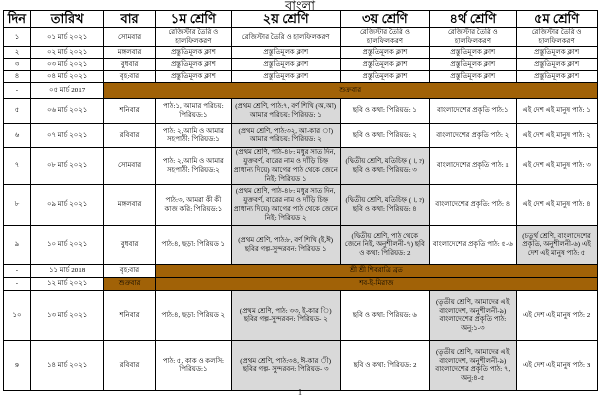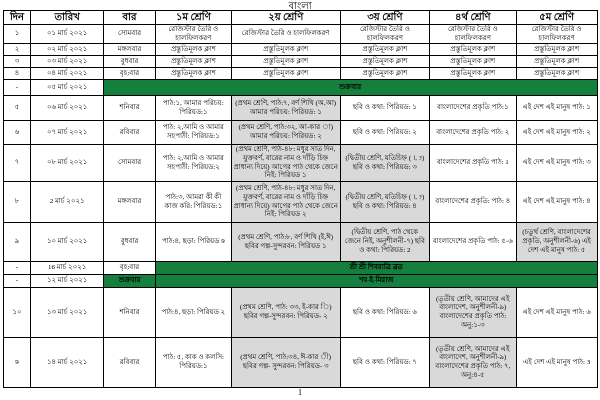--- a/index.html
+++ b/index.html
@@ -6,21 +6,21 @@
   body{
     width:600px;height:400px;
     background:#ffffff;
     font-family:"Liberation Serif","DejaVu Serif",serif;
     color:#000;
     position:relative;
     overflow:hidden;
   }
   .doc-title{
     text-align:center;
-    font-size:10px;
+    font-size:13px;
     line-height:9px;
     padding-top:1px;
   }
   table.sched{
     border-collapse:collapse;
     table-layout:fixed;
     width:595px;
     margin:0 auto;
   }
   table.sched th, table.sched td{
@@ -28,33 +28,33 @@
     font-size:7px;
     line-height:1.25;
     text-align:center;
     vertical-align:middle;
     padding:0 2px;
     overflow:hidden;
     word-break:break-word;
   }
   table.sched th{
     font-weight:bold;
-    font-size:10px;
+    font-size:13px;
     height:13px;
   }
   col.c-din{width:4.7%;}
   col.c-date{width:12.2%;}
   col.c-bar{width:8.8%;}
   col.c-g1{width:12.7%;}
   col.c-g2{width:18.4%;}
   col.c-g3{width:15.0%;}
   col.c-g4{width:14.6%;}
   col.c-g5{width:13.6%;}
   td.shaded{background:#d9d9d9;}
-  td.holiday{background:#15803d;font-weight:bold;}
+  td.holiday{background:#a16207;font-weight:normal;}
   
   tbody tr:nth-child(1){height:12px;}
   tbody tr:nth-child(2){height:12px;}
   tbody tr:nth-child(3){height:12px;}
   tbody tr:nth-child(4){height:12px;}
   tbody tr:nth-child(5){height:16px;}
   tbody tr:nth-child(6){height:25px;}
   tbody tr:nth-child(7){height:24px;}
   tbody tr:nth-child(8){height:37px;}
   tbody tr:nth-child(9){height:41px;}
@@ -134,21 +134,21 @@
         <td>০৪ মার্চ ২০২১</td>
         <td>বৃহ:বার</td>
         <td>প্রস্তুতিমূলক ক্লাশ</td>
         <td>প্রস্তুতিমূলক ক্লাশ</td>
         <td>প্রস্তুতিমূলক ক্লাশ</td>
         <td>প্রস্তুতিমূলক ক্লাশ</td>
         <td>প্রস্তুতিমূলক ক্লাশ</td>
       </tr>
       <tr>
         <td>-</td>
-        <td>০৫ মার্চ ২০২১</td>
+        <td>০৫ মার্চ 2017</td>
         <td class="holiday" colspan="6">শুক্রবার</td>
       </tr>
       <tr>
         <td>৫</td>
         <td>০৬ মার্চ ২০২১</td>
         <td>শনিবার</td>
         <td>পাঠ:১, আমার পরিচয়: পিরিয়ড:১</td>
         <td class="shaded">(প্রথম শ্রেণি, পাঠ:৭, বর্ণ শিখি (অ,আ) আমার পরিচয়: পিরিয়ড: ১</td>
         <td>ছবি ও কথা:  পিরিয়ড: ১</td>
         <td>বাংলাদেশের প্রকৃতি পাঠ:১</td>
@@ -169,66 +169,66 @@
         <td>০৮ মার্চ ২০২১</td>
         <td>সোমবার</td>
         <td>পাঠ: ২,আমি ও আমার সহপাঠী: পিরিয়ড:২</td>
         <td class="shaded">(প্রথম শ্রেণি, পাঠ-৪৮: মধুর সাত দিন, যুক্তবর্ণ, বারের নাম ও দাঁড়ি চিহ্ন প্রাধান্য দিয়ে) আগের পাঠ থেকে জেনে নিই: পিরিয়ড ১</td>
         <td class="shaded">(দ্বিতীয় শ্রেণি, যতিচিহ্ন ( ।, ?) ছবি ও কথা:  পিরিয়ড: ৩</td>
         <td>বাংলাদেশের প্রকৃতি পাঠ: 1</td>
         <td>এই দেশ এই মানুষ  পাঠ: ৩</td>
       </tr>
       <tr>
         <td>৮</td>
-        <td>2 মার্চ ২০২১</td>
+        <td>০৯ মার্চ ২০২১</td>
         <td>মঙ্গলবার</td>
         <td>পাঠ:৩, আমরা কী কী কাজ করি: পিরিয়ড:১</td>
         <td class="shaded">(প্রথম শ্রেণি, পাঠ-৪৮: মধুর সাত দিন, যুক্তবর্ণ, বারের নাম ও দাঁড়ি চিহ্ন প্রাধান্য দিয়ে) আগের পাঠ থেকে জেনে নিই: পিরিয়ড ২</td>
         <td class="shaded">(দ্বিতীয় শ্রেণি, যতিচিহ্ন ( ।, ?) ছবি ও কথা:  পিরিয়ড: ৪</td>
         <td>বাংলাদেশের প্রকৃতি: পাঠ: ৪</td>
         <td>এই দেশ এই মানুষ  পাঠ: ৪</td>
       </tr>
       <tr>
         <td>৯</td>
         <td>১০ মার্চ ২০২১</td>
         <td>বুধবার</td>
-        <td>পাঠ:৪, ছড়া: পিরিয়ড 9</td>
+        <td>পাঠ:৪, ছড়া: পিরিয়ড ১</td>
         <td class="shaded">(প্রথম শ্রেণি, পাঠ:৮, বর্ণ শিখি (ই,ঈ) ছবির গল্প-সুন্দরবন: পিরিয়ড ১</td>
         <td class="shaded">(দ্বিতীয় শ্রেণি, পাঠ থেকে জেনে নিই, অনুশীলনী-৭) ছবি ও কথা:  পিরিয়ড: 2</td>
         <td>বাংলাদেশের প্রকৃতি  পাঠ: ৫-৬</td>
         <td class="shaded">(চতুর্থ শ্রেণি, বাংলাদেশের প্রকৃতি, অনুশীলনী-৬) এই দেশ এই মানুষ  পাঠ: ৫</td>
       </tr>
       <tr>
         <td>-</td>
-        <td>16 মার্চ ২০২১</td>
+        <td>১১ মার্চ 2018</td>
         <td>বৃহ:বার</td>
         <td class="holiday" colspan="5">শ্রী শ্রী শিবরাত্রি ব্রত</td>
       </tr>
       <tr>
         <td>-</td>
         <td>১২ মার্চ ২০২১</td>
         <td class="holiday">শুক্রবার</td>
         <td class="holiday" colspan="5">শব-ই-মিরাজ</td>
       </tr>
       <tr>
         <td>১০</td>
         <td>১৩ মার্চ ২০২১</td>
         <td>শনিবার</td>
         <td>পাঠ:৪, ছড়া: পিরিয়ড ২</td>
         <td class="shaded">(প্রথম শ্রেণি, পাঠ: ৩৩, ই-কার ি) ছবির গল্প-সুন্দরবন: পিরিয়ড- ২</td>
         <td>ছবি ও কথা:  পিরিয়ড: ৬</td>
         <td class="shaded">(তৃতীয় শ্রেণি, আমাদের এই বাংলাদেশ, অনুশীলনী-৯) বাংলাদেশের প্রকৃতি  পাঠ: অনু:১-৩</td>
-        <td>এই দেশ এই মানুষ  পাঠ: ৬</td>
+        <td>এই দেশ এই মানুষ  পাঠ: 2</td>
       </tr>
       <tr>
         <td>9</td>
         <td>১৪ মার্চ ২০২১</td>
         <td>রবিবার</td>
         <td>পাঠ: ৫, কাক ও কলসি: পিরিয়ড:১</td>
         <td class="shaded">(প্রথম শ্রেণি, পাঠ:৩৪, ঈ-কার ী) ছবির গল্প- সুন্দরবন: পিরিয়ড- ৩</td>
-        <td>ছবি ও কথা:  পিরিয়ড: ৭</td>
+        <td>ছবি ও কথা:  পিরিয়ড: 2</td>
         <td class="shaded">(তৃতীয় শ্রেণি, আমাদের এই বাংলাদেশ, অনুশীলনী-৯) বাংলাদেশের প্রকৃতি পাঠ: ৭, অনু:৪-৫</td>
         <td>এই দেশ এই মানুষ  পাঠ: 3</td>
       </tr>
     </tbody>
 </table>
 
 <div class="page-number">1</div>
 
 </body></html>

